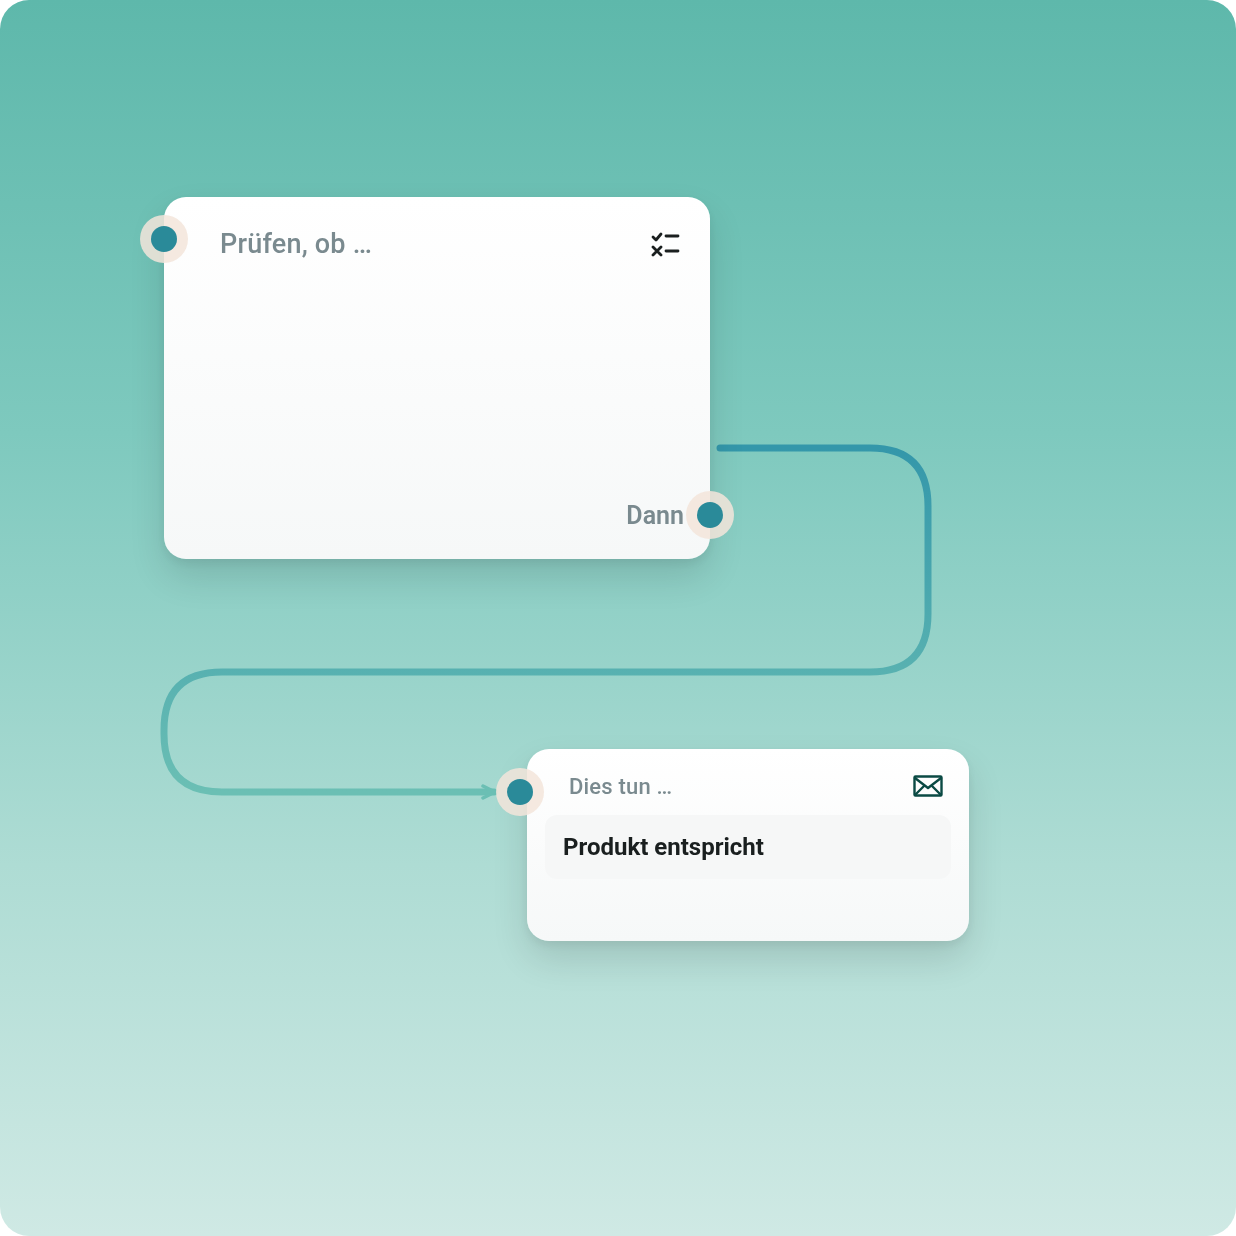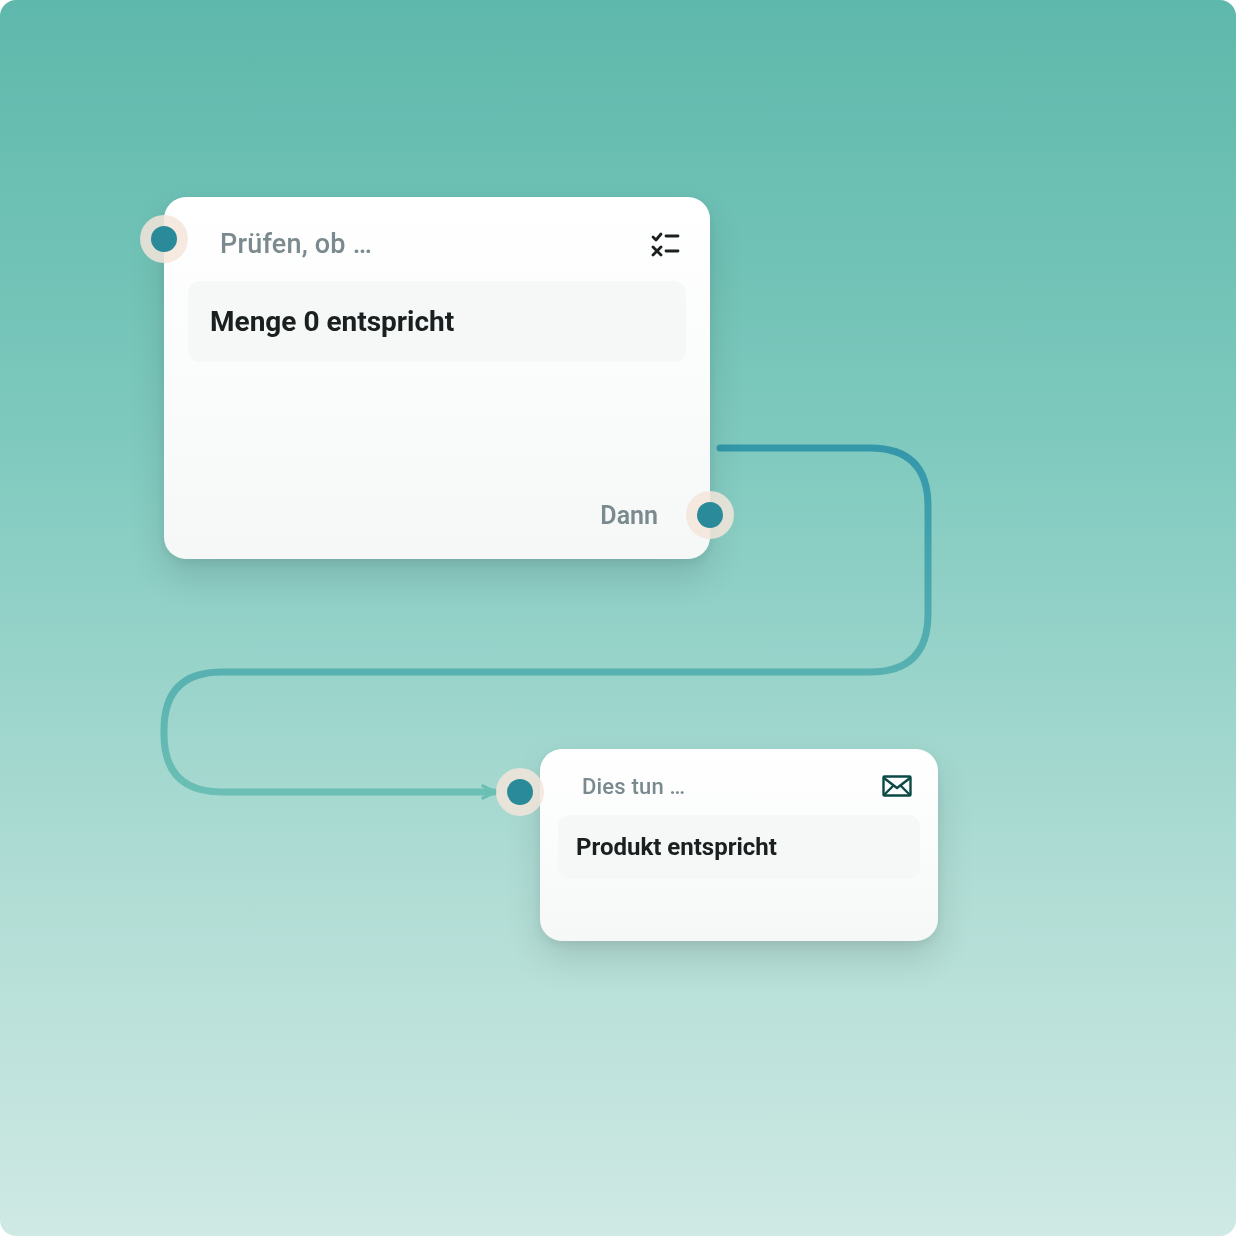--- a/index.html
+++ b/index.html
@@ -12,42 +12,42 @@
       font-family: -apple-system, BlinkMacSystemFont, 'Segoe UI', Roboto, Helvetica, Arial, sans-serif;
       width: 1236px;
       height: 1236px;
       overflow: hidden;
     }
     
     .canvas {
       width: 1236px;
       height: 1236px;
       background: linear-gradient(180deg, #5eb8ab 0%, #7ec9be 35%, #aedcd4 70%, #cfe9e4 100%);
-      border-radius: 16px;
+      border-radius: 29px;
       position: relative;
     }
     
     .card {
       position: absolute;
       background: linear-gradient(180deg, #ffffff 0%, #f6f8f8 100%);
       border-radius: 22px;
       box-shadow: 0 18px 36px rgba(0,0,0,0.12), 0 4px 8px rgba(0,0,0,0.06);
     }
     
     .card-check {
       left: 164px;
       top: 197px;
       width: 546px;
       height: 362px;
     }
     
     .card-action {
-      left: 540px;
+      left: 527px;
       top: 749px;
-      width: 398px;
+      width: 442px;
       height: 192px;
     }
     
     .card-header {
       display: flex;
       align-items: center;
       justify-content: space-between;
       padding: 22px 30px 0 56px;
       height: 72px;
     }
@@ -97,21 +97,21 @@
       display: flex;
       flex-direction: column;
       gap: 28px;
       padding-right: 0;
     }
     
     .output-row {
       display: flex;
       align-items: center;
       justify-content: space-between;
-      gap: 28px;
+      gap: 2px;
       padding-right: 0;
     }
     
     .output-label {
       color: #7a8a8f;
       font-size: 25px;
       font-weight: 600;
     }
     
     .node-dot {
@@ -224,23 +224,20 @@
       <span class="card-title">Prüfen, ob …</span>
       <span class="checklist-icon">
         <svg viewBox="0 0 30 30" fill="none" stroke="#1a1f1f" stroke-width="2.8" stroke-linecap="round" stroke-linejoin="round">
           <path d="M3 8 l3 3 l5 -6"></path>
           <line x1="16" y1="7" x2="28" y2="7"></line>
           <path d="M3 18 l8 8 M3 26 l8 -8"></path>
           <line x1="16" y1="22" x2="28" y2="22"></line>
         </svg>
       </span>
     </div>
-    <div class="card-condition-box">
-      <div class="card-condition-text">Menge 0 entspricht</div>
-    </div>
 
     <div class="outputs">
       <div class="output-row">
         <span class="output-label">Dann</span>
         <div class="output-port">
           <div class="node-halo"></div>
           <div class="node-dot"></div>
         </div>
       </div>
     </div>

